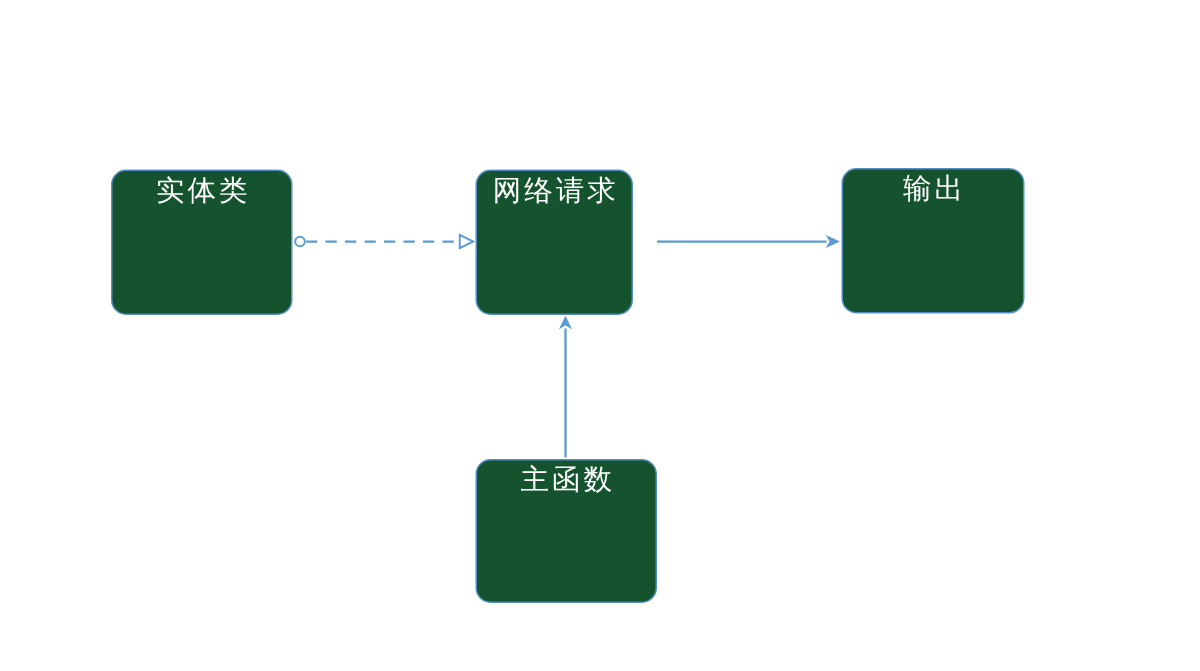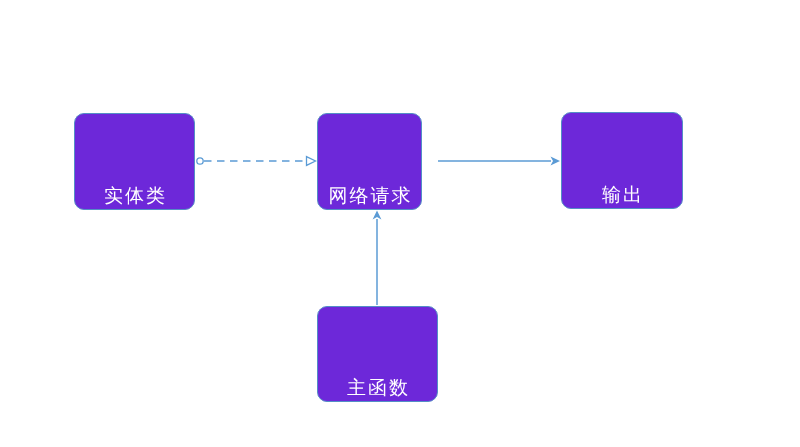--- a/index.html
+++ b/index.html
@@ -17,26 +17,26 @@
   }
   .edges-layer {
     position: absolute;
     left: 0;
     top: 0;
     width: 800px;
     height: 447px;
   }
   .node {
     position: absolute;
-    background: #6d28d9;
+    background: #14532d;
     border: 1px solid #548ec6;
     border-radius: 10px;
     box-sizing: border-box;
     display: flex;
-    align-items: flex-end;
+    align-items: flex-start;
     justify-content: center;
     color: #ffffff;
     font-size: 19px;
     letter-spacing: 2px;
     text-indent: 2px;
     user-select: none;
   }
   .node-entity   { left: 74px;  top: 113px; width: 121px; height: 97px; }
   .node-network  { left: 317px; top: 113px; width: 105px; height: 97px; }
   .node-output   { left: 561px; top: 112px; width: 122px; height: 97px; }

